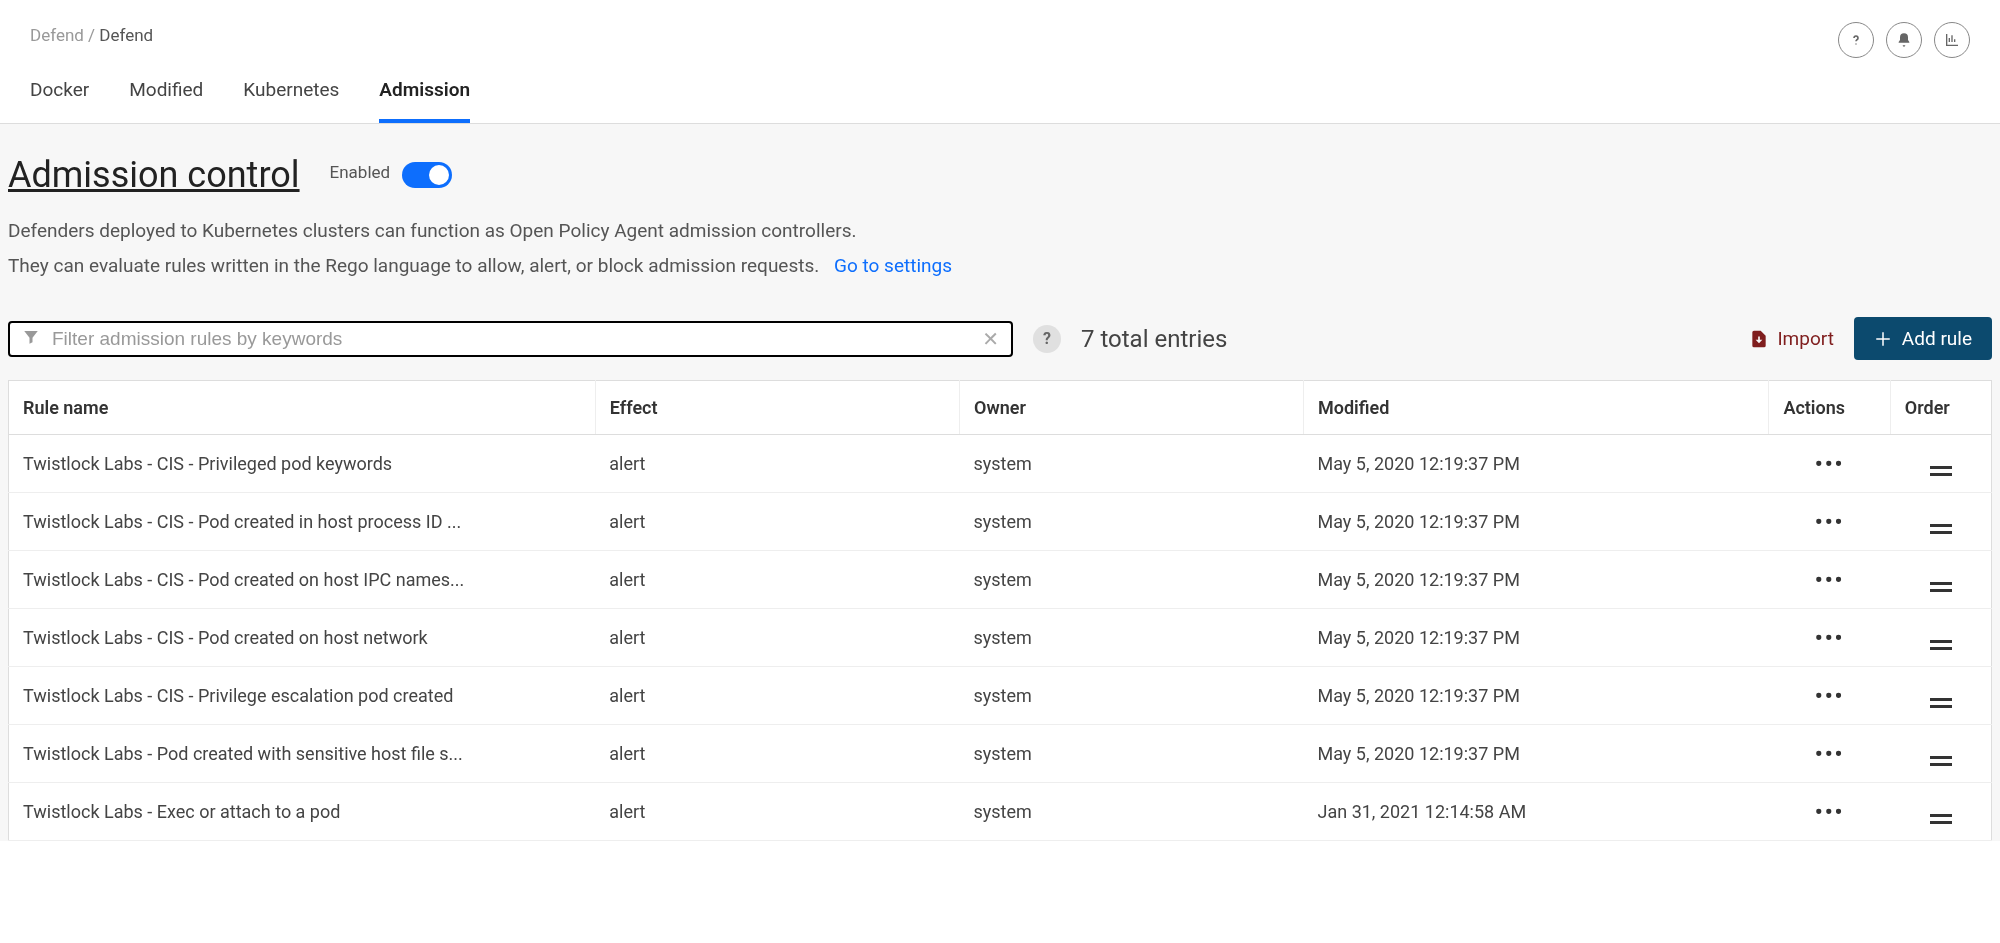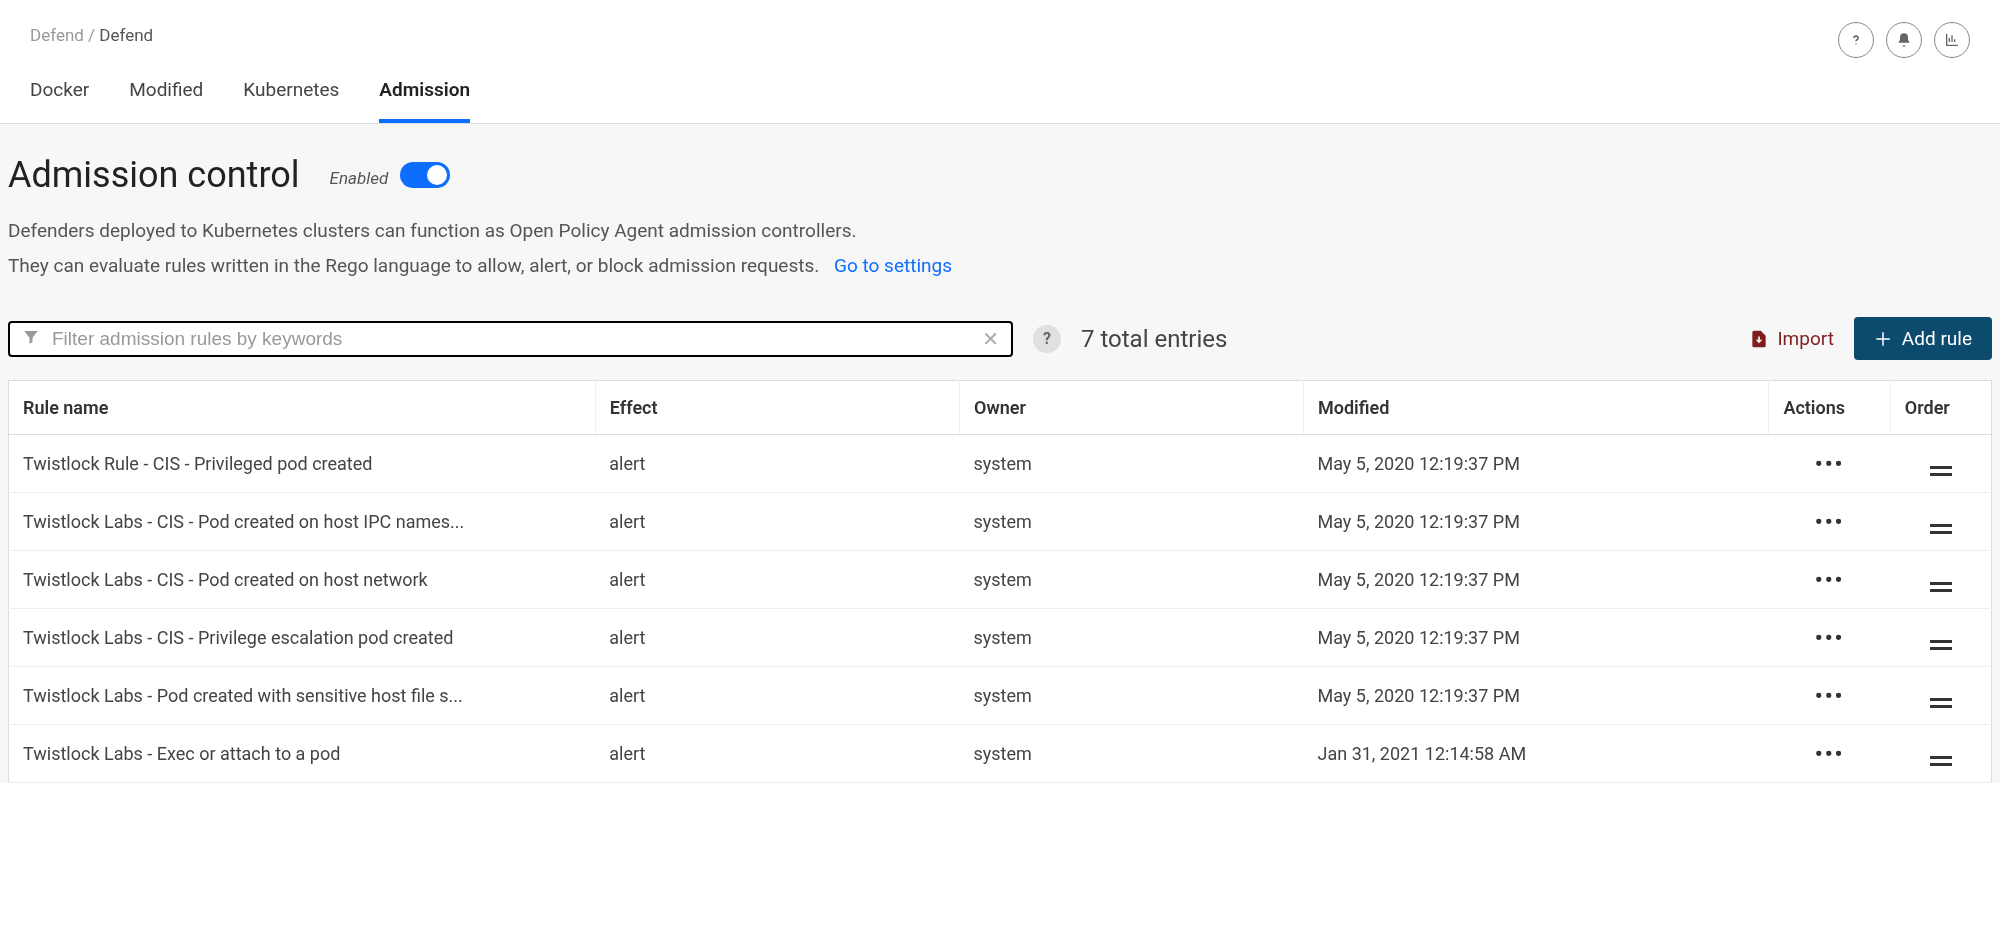--- a/index.html
+++ b/index.html
@@ -67,26 +67,26 @@
     .page-title-row {
       display: flex;
       align-items: center;
       gap: 30px;
       margin-bottom: 20px;
     }
     .page-title {
       font-size: 36px;
       font-weight: 400;
       color: #222;
+      text-decoration: underline;
     }
     .toggle-group {
       display: flex;
-      align-items: flex-end;
+      align-items: flex-start;
       gap: 12px;
-      font-style: italic;
     }
     .toggle-label {
       font-size: 17px;
       color: #555;
     }
     .toggle {
       width: 50px;
       height: 26px;
       background: #0d6efd;
       border-radius: 13px;
@@ -335,21 +335,32 @@
         <th class="col-name">Rule name</th>
         <th class="col-effect">Effect</th>
         <th class="col-owner">Owner</th>
         <th class="col-modified">Modified</th>
         <th class="col-actions th-center">Actions</th>
         <th class="col-order th-center">Order</th>
       </tr>
     </thead>
     <tbody id="table-body">
         <tr>
-          <td class="col-name">Twistlock Rule - CIS - Privileged pod created</td>
+          <td class="col-name">Twistlock Labs - CIS - Privileged pod keywords</td>
+          <td class="col-effect">alert</td>
+          <td class="col-owner">system</td>
+          <td class="col-modified">May 5, 2020 12:19:37 PM</td>
+          <td class="col-actions" style="text-align:center;overflow:visible"><span class="dots">•••</span></td>
+          <td class="col-order" style="text-align:center;overflow:visible"><span class="drag-handle">
+              <span></span>
+              <span></span>
+            </span></td>
+        </tr>
+        <tr>
+          <td class="col-name">Twistlock Labs - CIS - Pod created in host process ID ...</td>
           <td class="col-effect">alert</td>
           <td class="col-owner">system</td>
           <td class="col-modified">May 5, 2020 12:19:37 PM</td>
           <td class="col-actions" style="text-align:center;overflow:visible"><span class="dots">•••</span></td>
           <td class="col-order" style="text-align:center;overflow:visible"><span class="drag-handle">
               <span></span>
               <span></span>
             </span></td>
         </tr>
         <tr>

